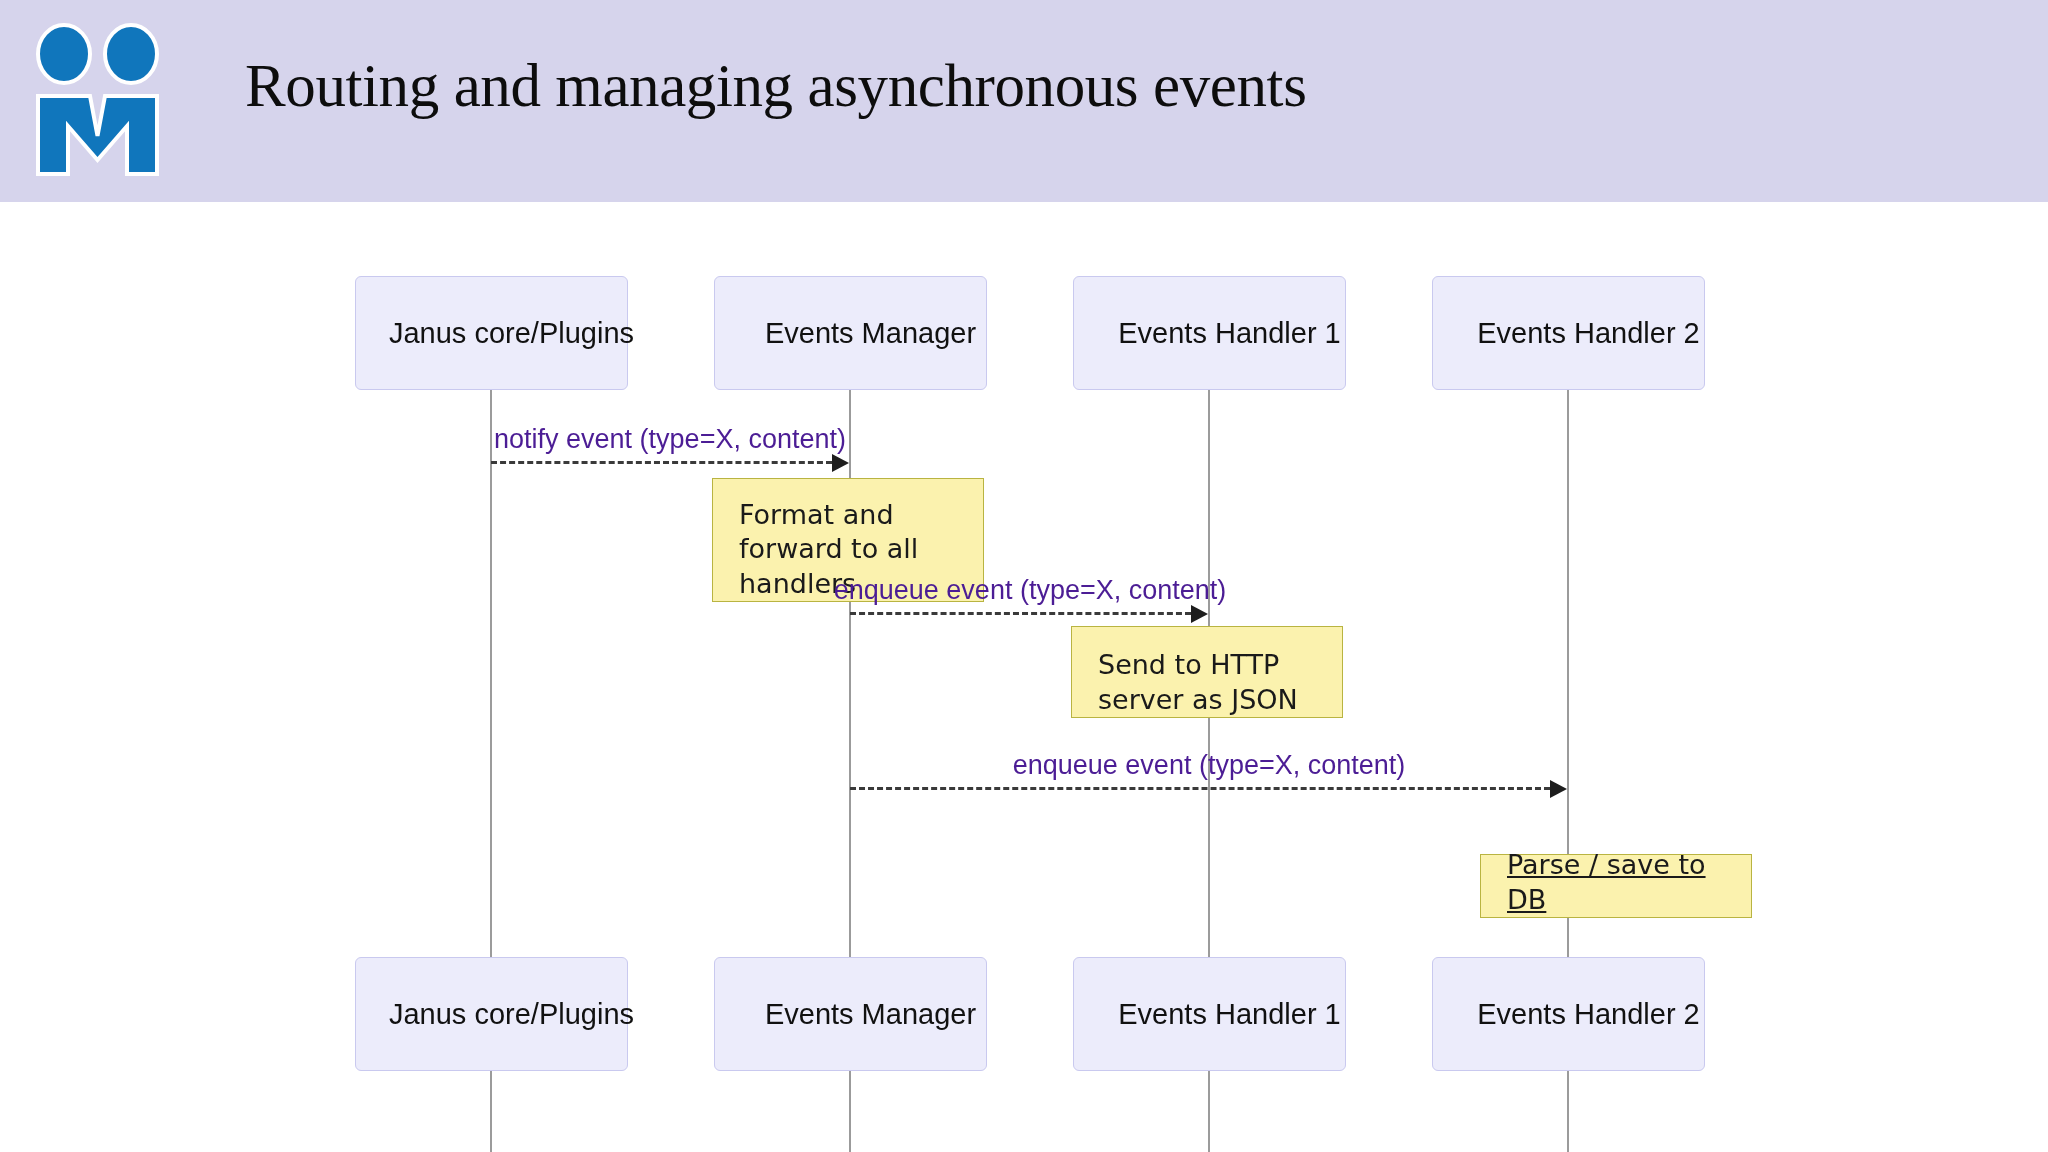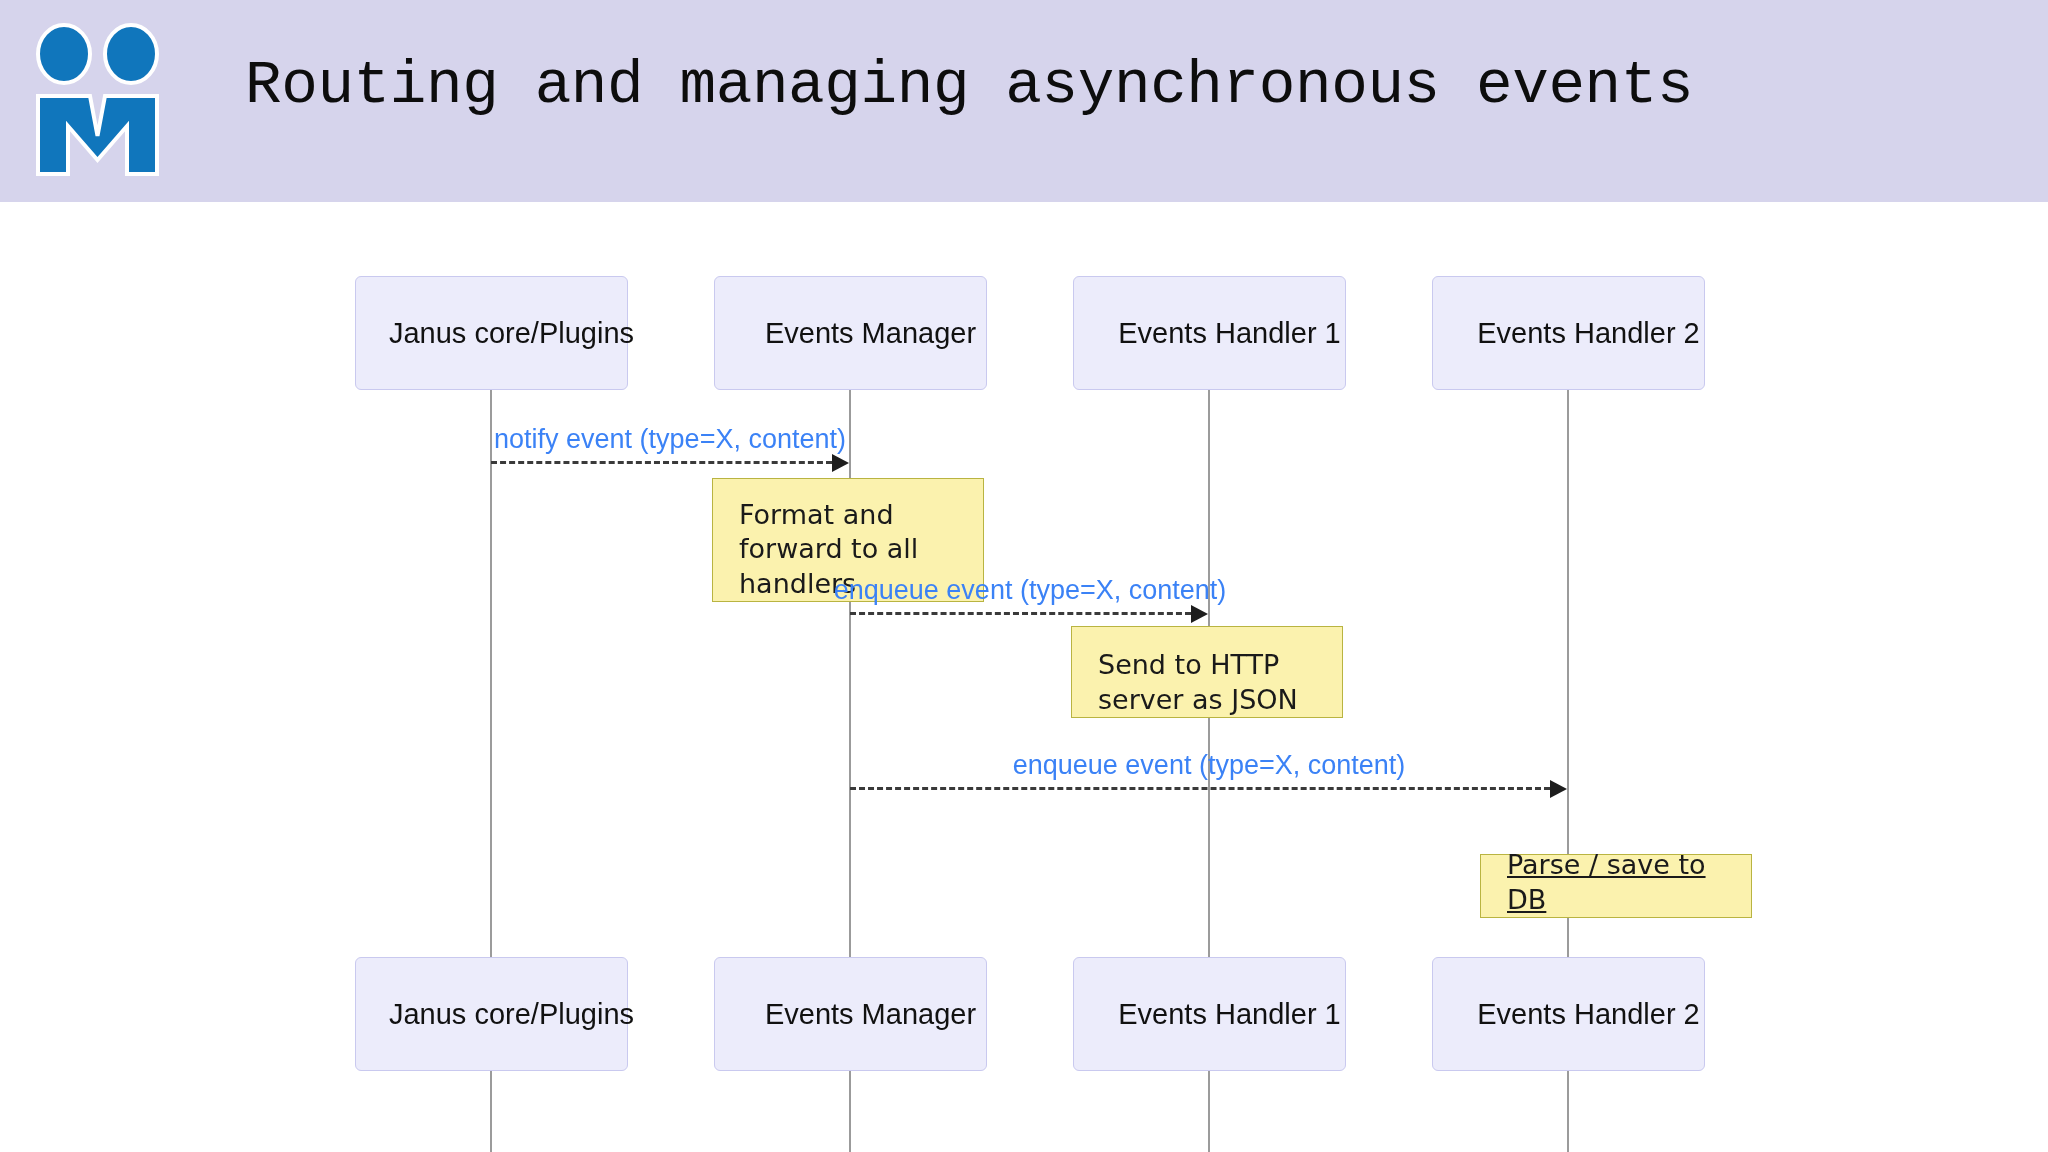--- a/index.html
+++ b/index.html
@@ -32,21 +32,21 @@
     width: 135px; height: 155px;
   }
   #slide-title {
     position: absolute;
     left: 245px;
     top: 46px;
     width: 1290px;
     font-size: 61px;
     line-height: 80px;
     color: #0d0d0d;
-    font-family: Liberation Mono, monospace;
+    font-family: Liberation Serif, serif;
     font-weight: 400;
     letter-spacing: -0.4px;
     white-space: nowrap;
   }
   #opensips-logo {
     position: absolute;
     left: 1592px;
     top: 38px;
     width: 385px;
     height: 92px;
@@ -105,21 +105,21 @@
   .msg-head {
     position: absolute;
     width: 0; height: 0;
     border-top: 9px solid transparent;
     border-bottom: 9px solid transparent;
     border-left: 17px solid #1d1d1d;
   }
   .msg-label {
     position: absolute;
     font-size: 27px;
-    color: #3b82f6;
+    color: #4c1d95;
     font-family: "Liberation Sans", sans-serif;
     white-space: nowrap;
     text-align: center;
   }
 </style>
 </head>
 <body>
 
 <div id="slide">
 

